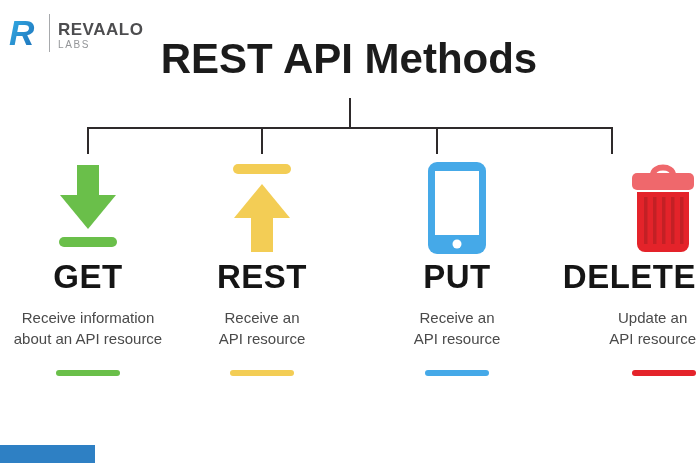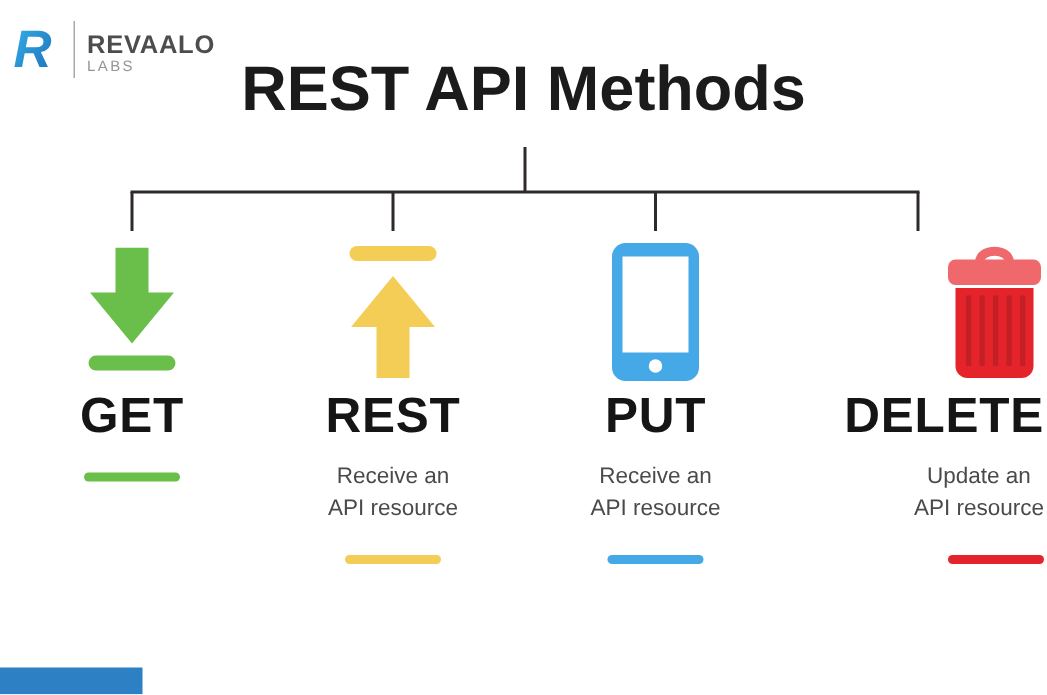--- a/index.html
+++ b/index.html
@@ -19,21 +19,21 @@
     position: absolute; left: 0; top: 36px; width: 100%; text-align: center;
     font-size: 42px; font-weight: 700; color: var(--title_text, #1b1b1b); line-height: 46px;
   }
   
   .stem { position: absolute; left: 349px; top: 98px; width: 2px; height: 30px; background: var(--connector, #2e2a2b); }
   .hbar { position: absolute; left: 87px; top: 127px; width: 526px; height: 2px; background: var(--connector, #2e2a2b); }
   .drop { position: absolute; top: 128px; width: 2px; height: 26px; background: var(--connector, #2e2a2b); }
   .drop-0 { left: 87px; } .drop-1 { left: 261px; } .drop-2 { left: 436px; } .drop-3 { left: 611px; }
   
   .col { position: absolute; top: 156px; width: 170px; display: flex; flex-direction: column; align-items: center; }
-  .col-0 { left: 3px; } .col-1 { left: 177px; } .col-2 { left: 352px; } .col-3 { left: 526px; align-items: flex-end; }
+  .col-0 { left: 3px; } .col-1 { left: 177px; } .col-2 { left: 372px; } .col-3 { left: 526px; align-items: flex-end; }
   .icon-box { height: 104px; display: flex; align-items: center; justify-content: center; }
   .method { font-size: 33px; font-weight: 700; color: #151515; letter-spacing: .5px; line-height: 34px; }
   .desc { margin-top: 13px; font-size: 15px; line-height: 21px; color: var(--desc_text, #4a4a4a); text-align: center; }
   .underline { margin-top: 21px; width: 64px; height: 6px; border-radius: 3px; }
   .col-0 .underline { background: var(--get, #6abf4a); }
   .col-1 .underline { background: var(--post, #f3cd55); }
   .col-2 .underline { background: var(--put, #45a9e8); }
   .col-3 .underline { background: var(--delete, #e4232a); }
   
   .bottom-bar { position: absolute; left: 0; top: 445px; width: 95px; height: 18px; background: var(--bottom_bar, #2e80c4); }
@@ -71,20 +71,24 @@
 
   <div class="col col-0">
     <div class="icon-box">
       <svg width="62" height="86" viewBox="0 0 62 86">
         <rect x="20" y="0" width="22" height="32" style="fill:var(--get,#6abf4a)"></rect>
         <polygon points="3,30 59,30 31,64" style="fill:var(--get,#6abf4a)"></polygon>
         <rect x="2" y="72" width="58" height="10" rx="5" style="fill:var(--get,#6abf4a)"></rect>
       </svg>
     </div>
     <div class="method">GET</div>
+    <div class="desc">
+      <span>Receive information</span><br>
+      <span>about an API resource</span>
+    </div>
     <div class="underline"></div>
   </div>
 
   <div class="col col-1">
     <div class="icon-box">
       <svg width="62" height="88" viewBox="0 0 62 88">
         <rect x="2" y="0" width="58" height="10" rx="5" style="fill:var(--post,#f3cd55)"></rect>
         <polygon points="31,20 3,54 59,54" style="fill:var(--post,#f3cd55)"></polygon>
         <rect x="20" y="52" width="22" height="36" style="fill:var(--post,#f3cd55)"></rect>
       </svg>

